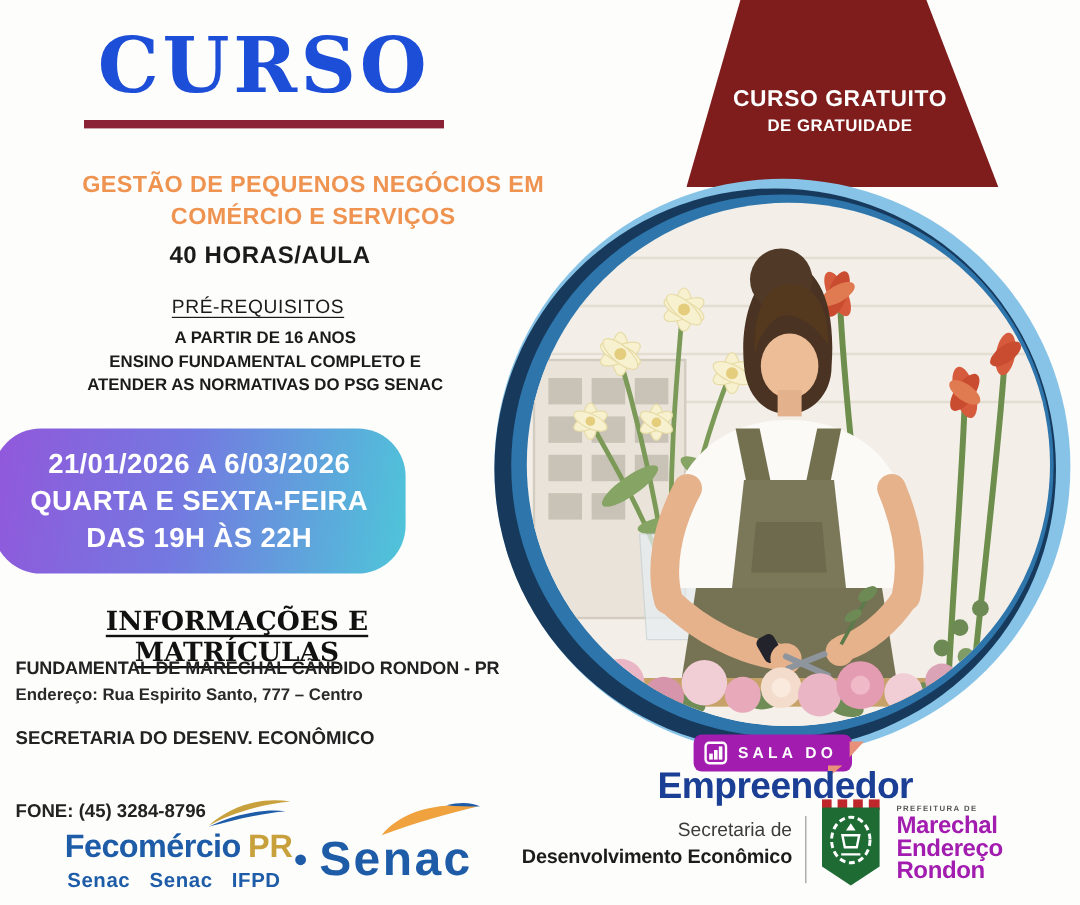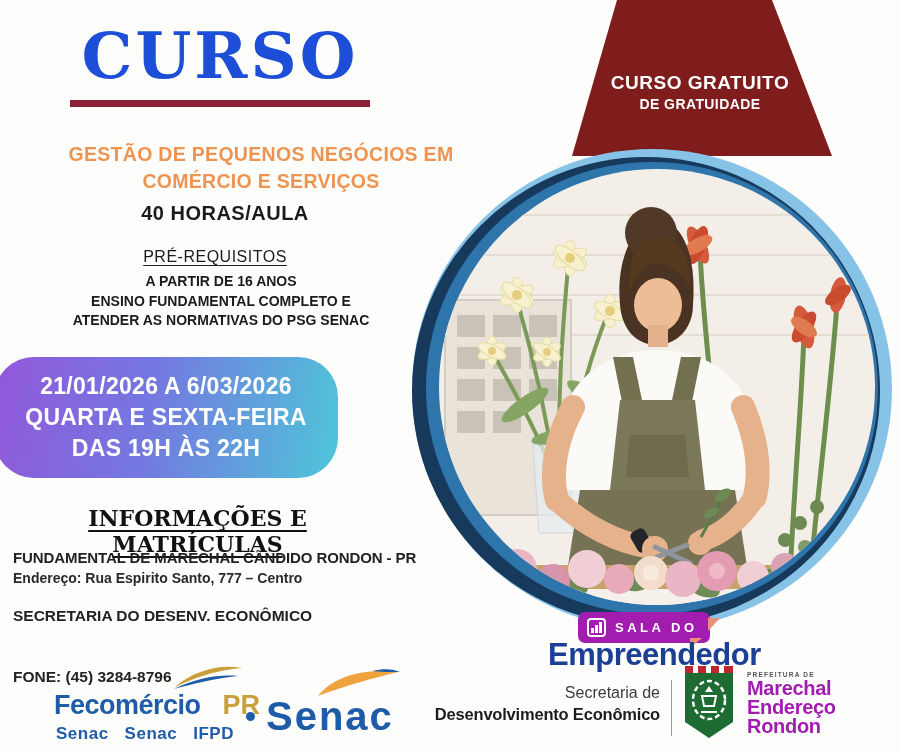--- a/index.html
+++ b/index.html
@@ -52,21 +52,21 @@
   }
   .info-org{left:13px;top:549px;font-weight:bold;font-size:15px;color:#222;letter-spacing:-0.1px;}
   .info-address{left:13px;top:570px;font-weight:bold;font-size:14px;color:#2a2a2a;}
   .info-dept{left:13px;top:607px;font-weight:bold;font-size:15.5px;color:#222;}
   .info-phone{left:13px;top:628px;font-weight:bold;font-size:15.5px;color:#222;margin-top:40px;}
 
   
   .fecomercio{left:44px;top:664px;width:205px;height:82px;}
   .fecomercio-line1{position:absolute;left:10px;top:26px;white-space:nowrap;}
   .fec-name{color:#1E5CA8;font-weight:bold;font-size:27px;letter-spacing:-0.5px;}
-  .fec-state{color:#C8A13C;font-weight:bold;font-size:27px;margin-left:22px;}
+  .fec-state{color:#C8A13C;font-weight:bold;font-size:27px;margin-left:6px;}
   .fecomercio-line2{position:absolute;left:12px;top:60px;display:flex;gap:16px;}
   .fec-sub{color:#1E5CA8;font-weight:bold;font-size:17px;letter-spacing:.5px;}
   .logo-dot{left:246px;top:712px;width:9px;height:9px;border-radius:50%;background:#1E5CA8;}
   .senac-logo{left:262px;top:668px;width:150px;height:80px;}
   .senac-text{position:absolute;left:4px;top:26px;color:#1E5CA8;font-weight:bold;font-size:40px;letter-spacing:2px;}
 
   
   .free-badge{
     left:560px;top:0;width:280px;height:156px;
     background:#7f1d1d;

